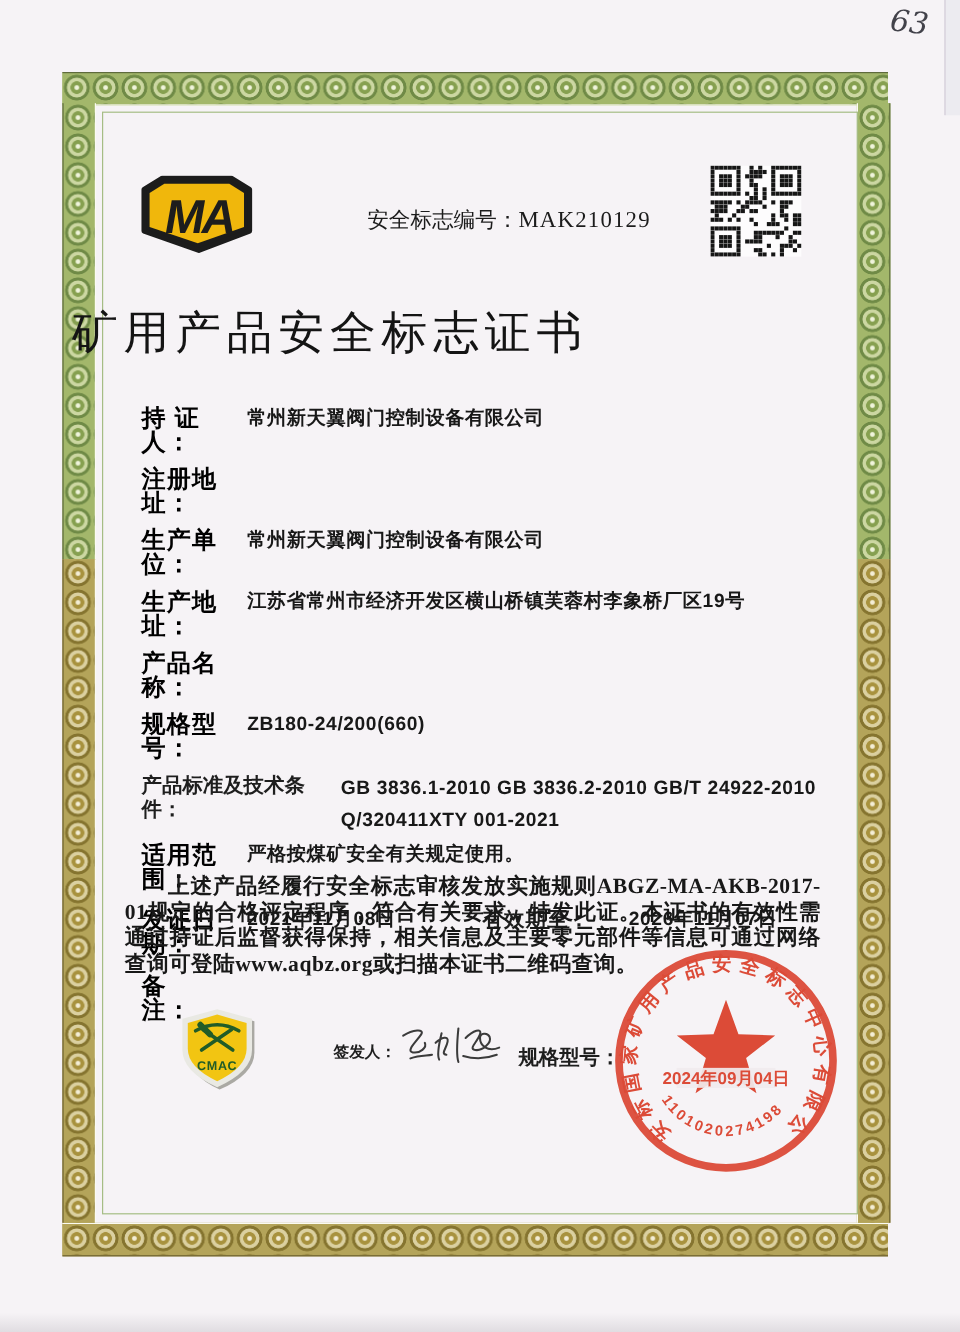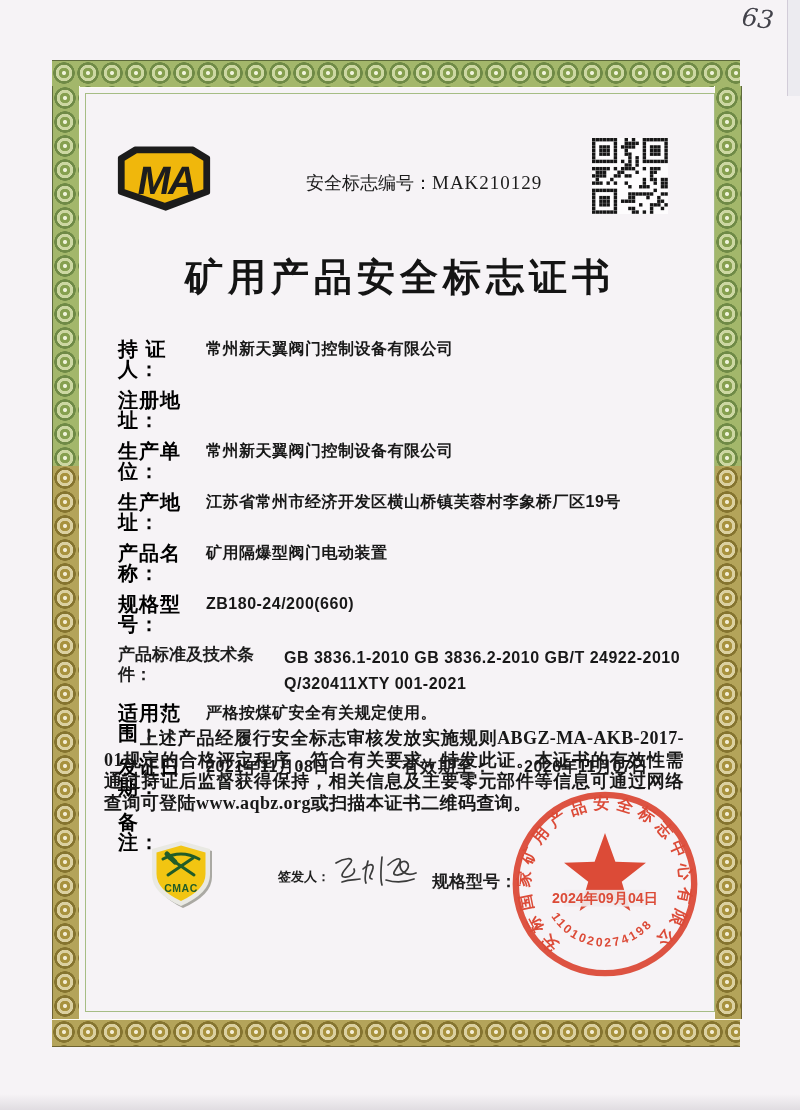--- a/index.html
+++ b/index.html
@@ -24,22 +24,22 @@
   .f-left-b{left:52px;top:466px;width:26px;height:553px;border-left:1px solid #6e6330;border-right:1px solid #fbfbf2;}
   .f-right-a{left:714px;top:86px;width:26px;height:380px;border-right:1px solid #5e6b3c;border-left:1px solid #fbfbf2;}
   .f-right-b{left:714px;top:466px;width:26px;height:553px;border-right:1px solid #6e6330;border-left:1px solid #fbfbf2;}
   .inner-line{position:absolute;left:85px;top:93px;width:628px;height:917px;border:1.5px solid #a6bd85;}
 
   
   .ma-logo{position:absolute;left:116px;top:146px;}
   .certno{position:absolute;left:306px;top:171px;font-family:"Liberation Serif",serif;font-size:18px;color:#1c1c1c;white-space:nowrap;}
   .certno .num{font-size:19px;letter-spacing:1px;}
   .qr{position:absolute;left:592px;top:138px;}
-  .title{position:absolute;left:60px;right:60px;top:252px;text-align:center;
-         font-family:"Liberation Serif",serif;font-weight:700;font-size:38px;
+  .title{position:absolute;left:60px;right:60px;top:252px;text-align:left;
+         font-family:"Liberation Serif",serif;font-weight:400;font-size:38px;
          letter-spacing:5px;color:#141414;}
 
   
   .fields{position:absolute;left:118px;top:339px;width:586px;}
   .row{display:flex;margin-bottom:11px;line-height:20px;}
   .lbl{flex:none;width:88px;font-weight:700;font-size:20px;color:#000000;letter-spacing:1px;}
   .lbl-wide{flex:none;width:166px;font-weight:700;font-size:17px;color:#1e1e1e;}
   .val{font-family:Liberation Sans, sans-serif;font-weight:700;font-size:16px;color:#181818;letter-spacing:.5px;}
   .val-std{width:412px;word-break:break-all;line-height:26px;}
   .row-std{margin-bottom:6px;}
@@ -327,21 +327,20 @@
     <div class="row">
       <span class="lbl">生产单位：</span>
       <span class="val">常州新天翼阀门控制设备有限公司</span>
     </div>
     <div class="row">
       <span class="lbl">生产地址：</span>
       <span class="val">江苏省常州市经济开发区横山桥镇芙蓉村李象桥厂区19号</span>
     </div>
     <div class="row">
       <span class="lbl">产品名称：</span>
-      <span class="val">矿用隔爆型阀门电动装置</span>
     </div>
     <div class="row">
       <span class="lbl">规格型号：</span>
       <span class="val">ZB180-24/200(660)</span>
     </div>
     <div class="row row-std">
       <span class="lbl-wide">产品标准及技术条件：</span>
       <span class="val val-std">GB 3836.1-2010 GB 3836.2-2010 GB/T 24922-2010 Q/320411XTY 001-2021</span>
     </div>
     <div class="row row-scope">

